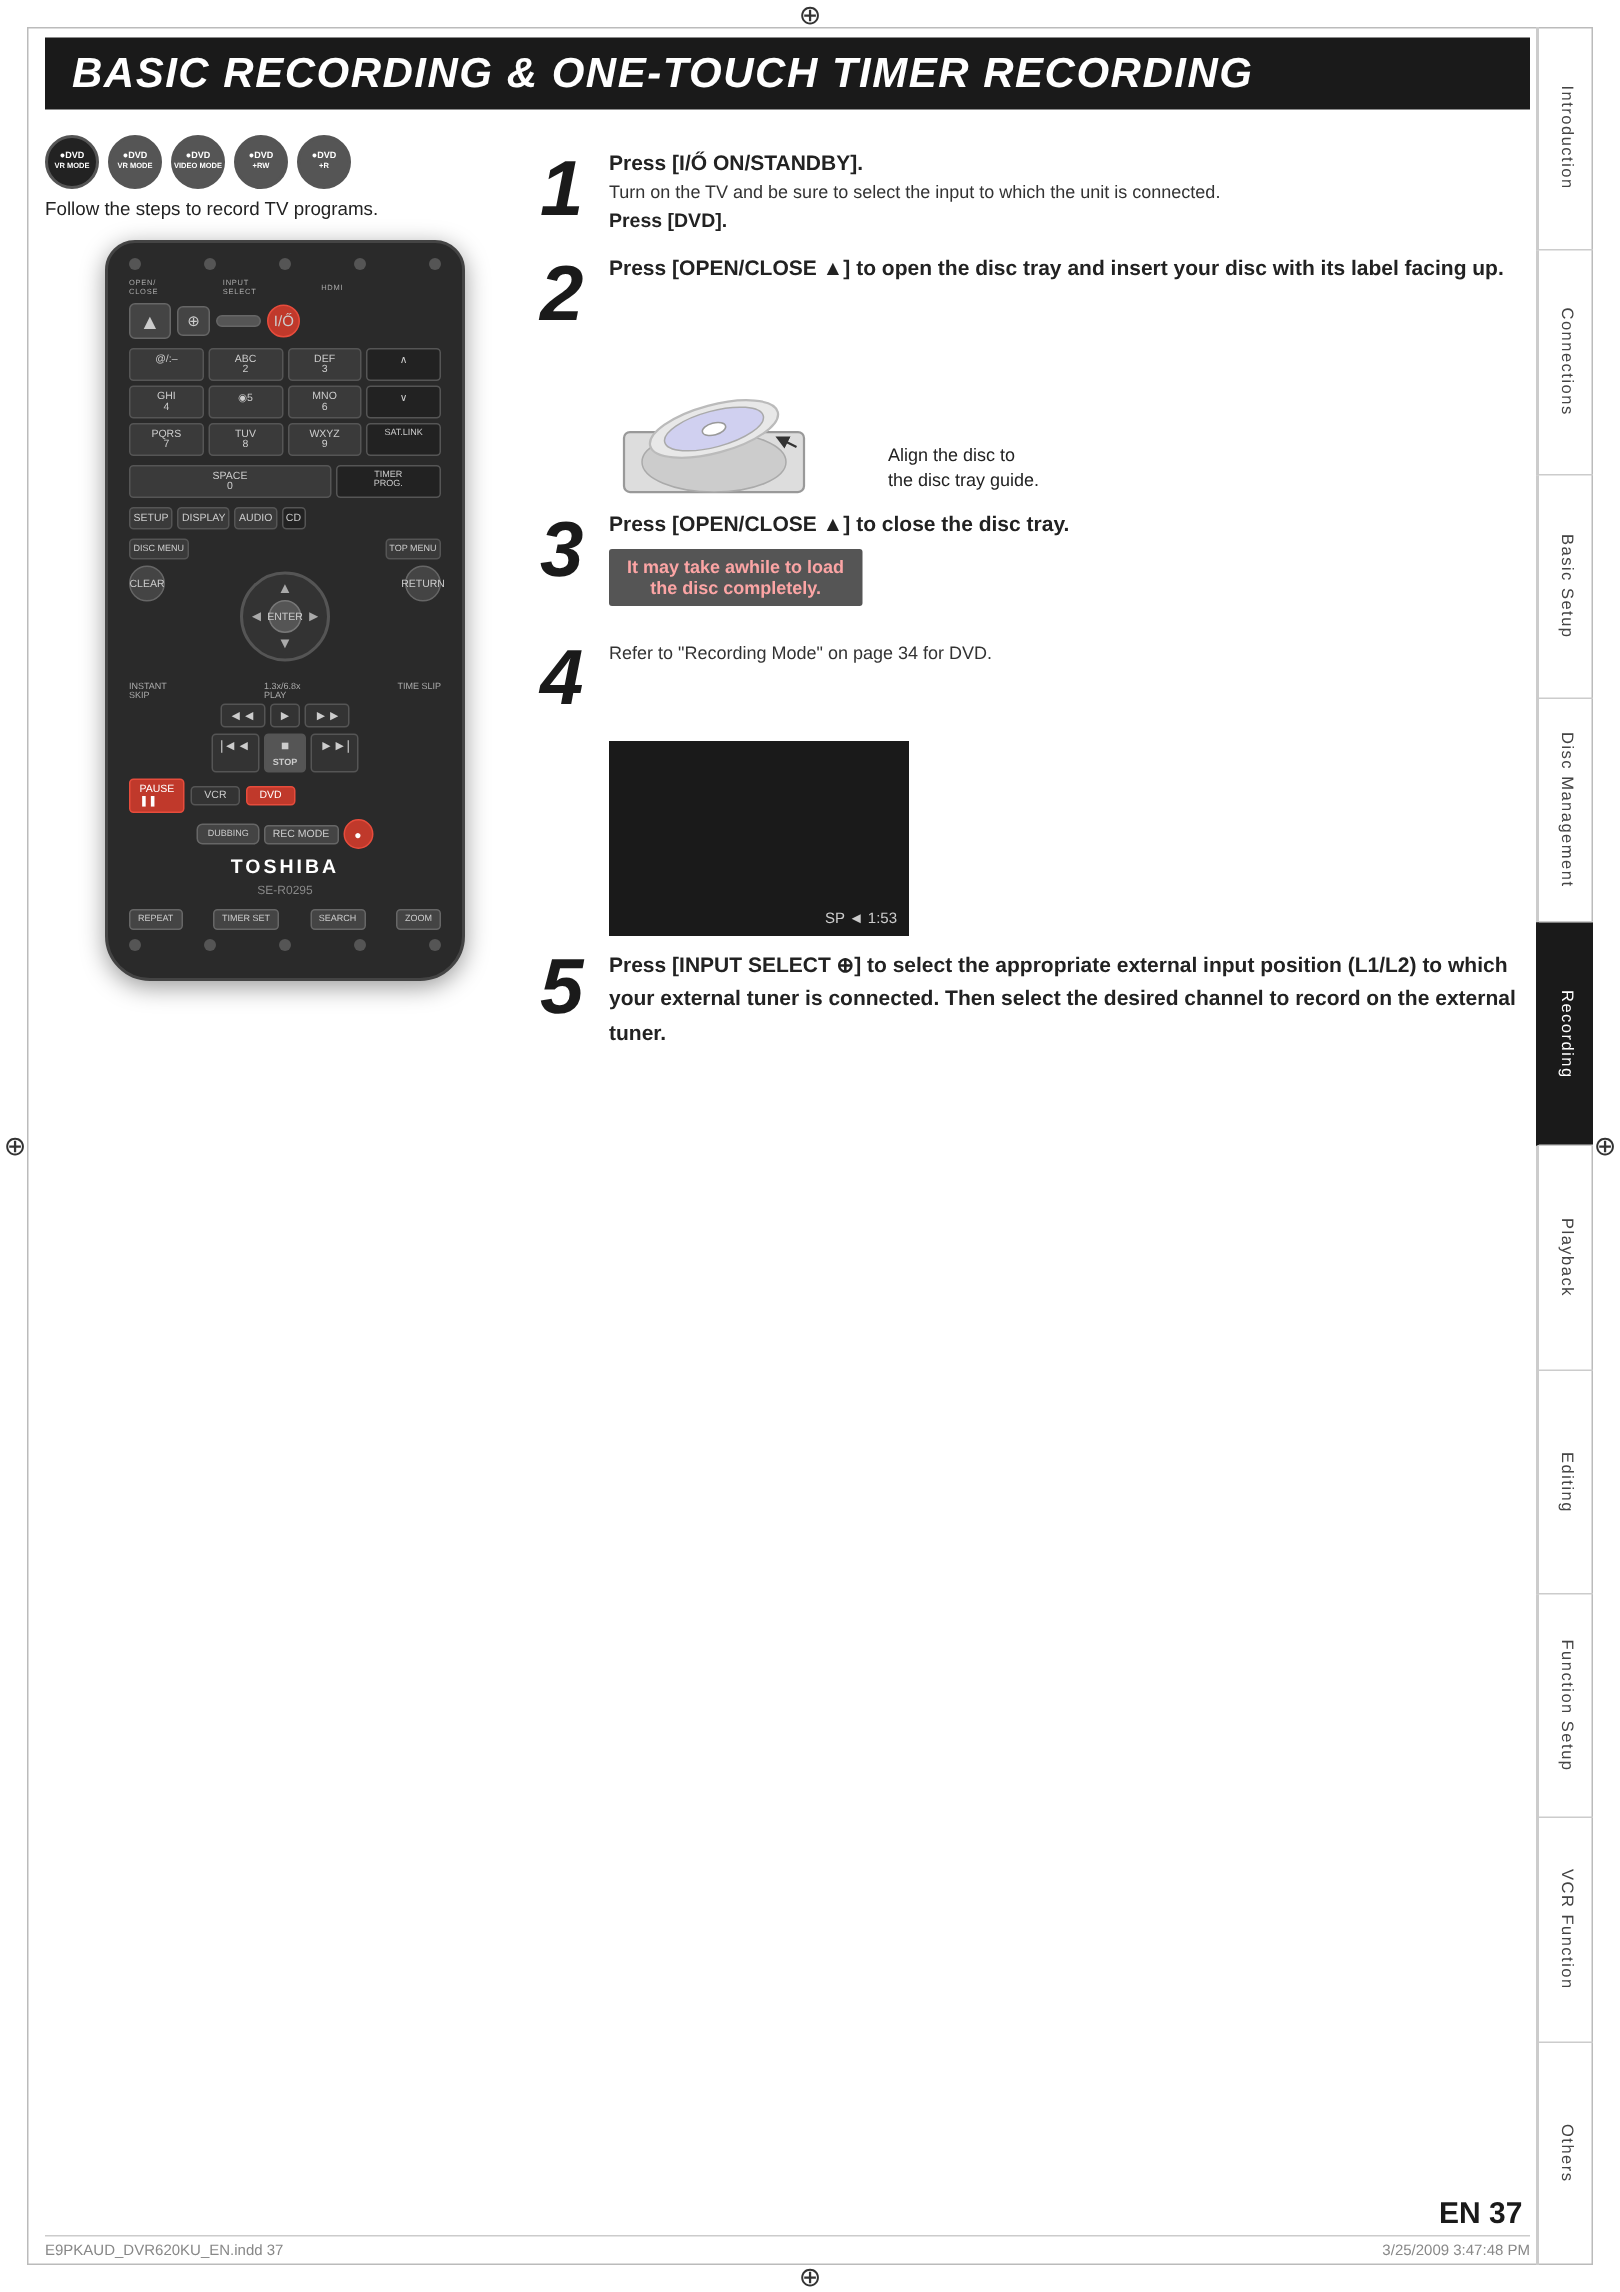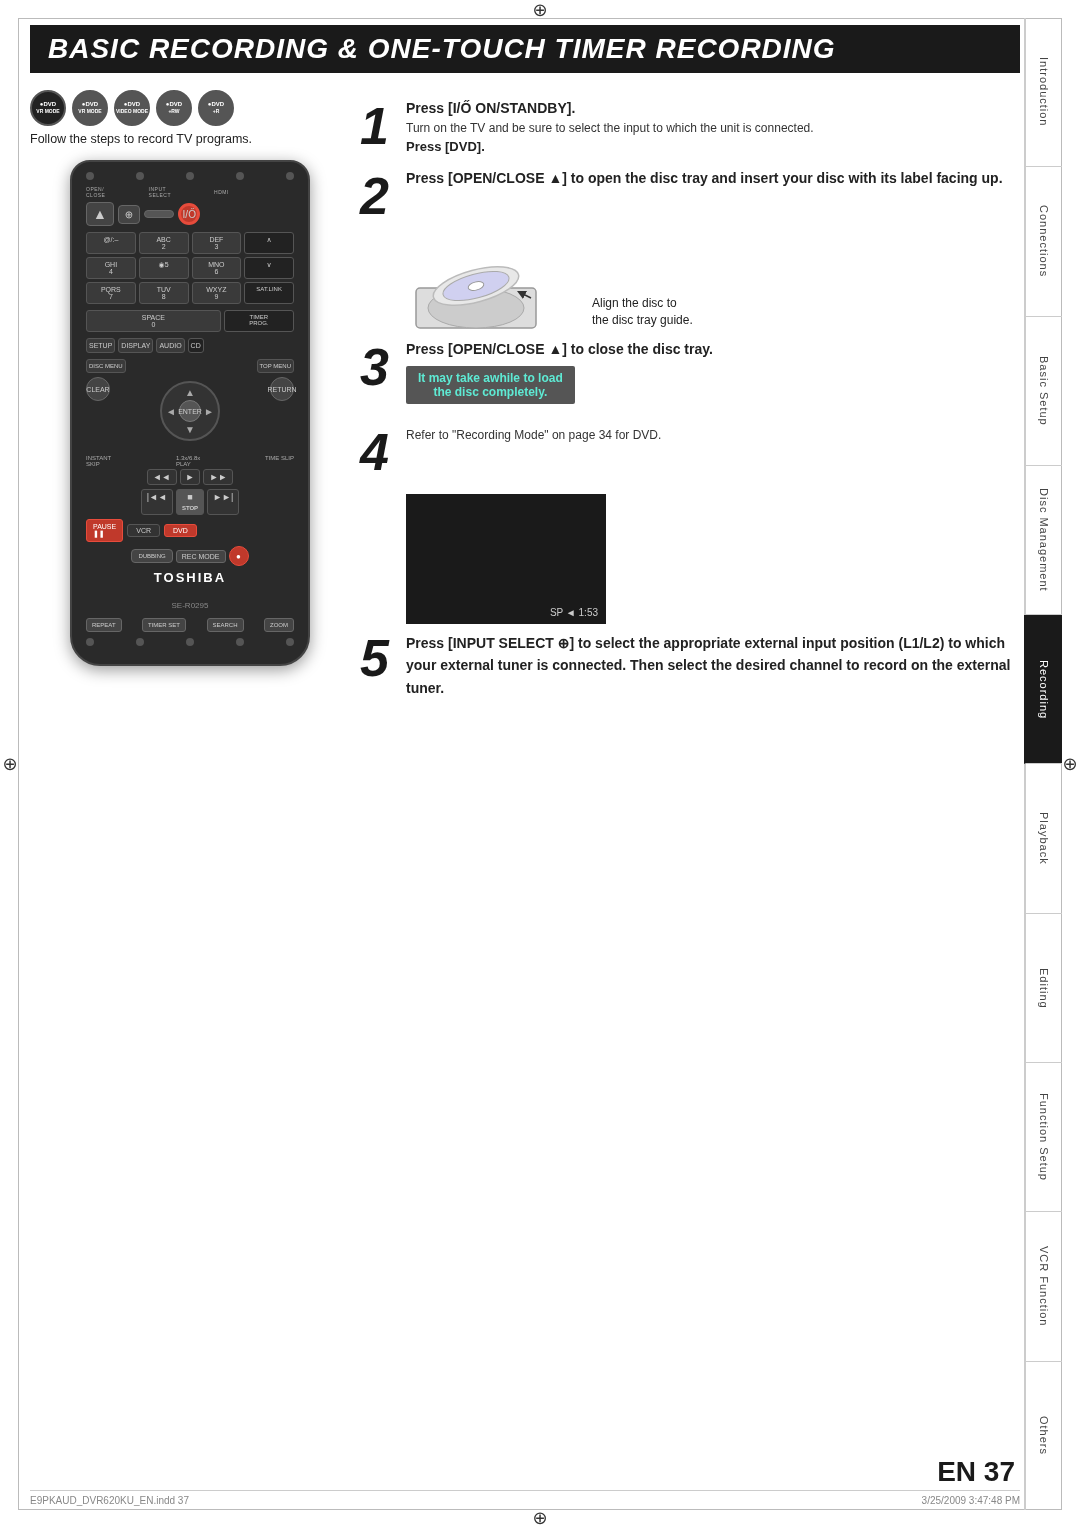--- a/index.html
+++ b/index.html
@@ -154,21 +154,21 @@
     .remote-top-buttons {
       display: flex; gap: 4px; margin-bottom: 6px; align-items: center;
     }
     .r-btn {
       background: #444; border-radius: 4px; color: #ccc;
       font-size: 7px; padding: 3px 6px; text-align: center;
       border: 1px solid #666; cursor: pointer;
     }
     .r-btn-round {
       width: 22px; height: 22px; border-radius: 50%; background: #555;
-      border: 3px solid #f0abfc; display: flex; align-items: center;
+      border: 1px solid #f0abfc; display: flex; align-items: center;
       justify-content: center; color: #ccc; font-size: 9px;
     }
     .r-btn-power {
       background: #c0392b; border-color: #e74c3c;
     }
     .numpad {
       display: grid; grid-template-columns: repeat(4, 1fr);
       gap: 3px; margin-bottom: 6px;
     }
     .n-btn {
@@ -216,21 +216,21 @@
     }
     .pause-btn {
       background: #c0392b; color: #fff; border-radius: 3px;
       font-size: 10px; padding: 3px 6px; border: 1px solid #e74c3c;
     }
     .vcr-btn { background: #333; border: 1px solid #555; border-radius: 3px; color: #ccc; font-size: 7px; padding: 2px 8px; }
     .dvd-btn { background: #c0392b; border: 1px solid #e74c3c; border-radius: 3px; color: #fff; font-size: 7px; padding: 2px 8px; }
     .rec-mode-btn { background: #444; border: 1px solid #666; border-radius: 3px; color: #ccc; font-size: 7px; padding: 2px 5px; }
     .rec-btn { background: #c0392b; border: 1px solid #e74c3c; border-radius: 50%; color: #fff; font-size: 8px; width: 20px; height: 20px; display: flex; align-items: center; justify-content: center; }
     .brand-row {
-      display: flex; justify-content: center; margin-bottom: 16px;
+      display: flex; justify-content: center; margin-bottom: 4px;
     }
     .brand-text {
       color: #fff; font-size: 13px; font-weight: bold; letter-spacing: 2px;
     }
     .model-text {
       color: #888; font-size: 8px; text-align: center; margin-bottom: 8px;
     }
     .bottom-row {
       display: flex; gap: 3px; justify-content: space-between; margin-bottom: 4px;
     }
@@ -297,21 +297,21 @@
       color: #222;
       line-height: 1.4;
       margin-left: 4px;
       align-self: flex-end;
       padding-bottom: 4px;
     }
 
     
     .note-box {
       background: #555;
-      color: #5eead4;
+      color: #fca5a5;
       font-size: 12px;
       font-weight: bold;
       padding: 5px 12px;
       border-radius: 2px;
       display: inline-block;
       margin: 6px 0;
       text-align: center;
     }
 
     .bullet-list {
@@ -365,21 +365,21 @@
       font-size: 10px;
       color: #888;
       border-top: 1px solid #ccc;
       padding-top: 4px;
     }
 
     .en-badge {
       position: absolute;
       bottom: 40px;
       right: 65px;
-      font-size: 28px;
+      font-size: 20px;
       font-weight: 900;
       color: #1a1a1a;
     }
 
     
     .disc-svg {
       width: 170px;
       height: 95px;
     }
   </style>

